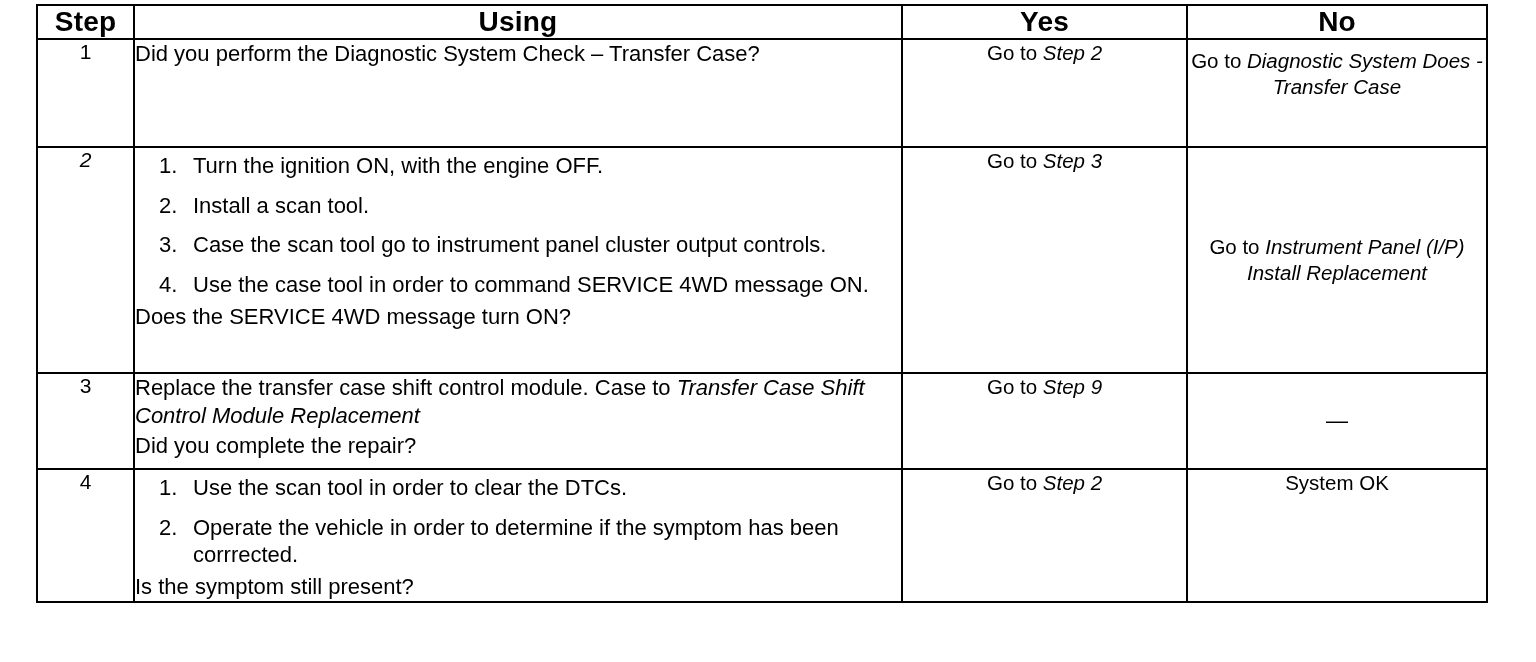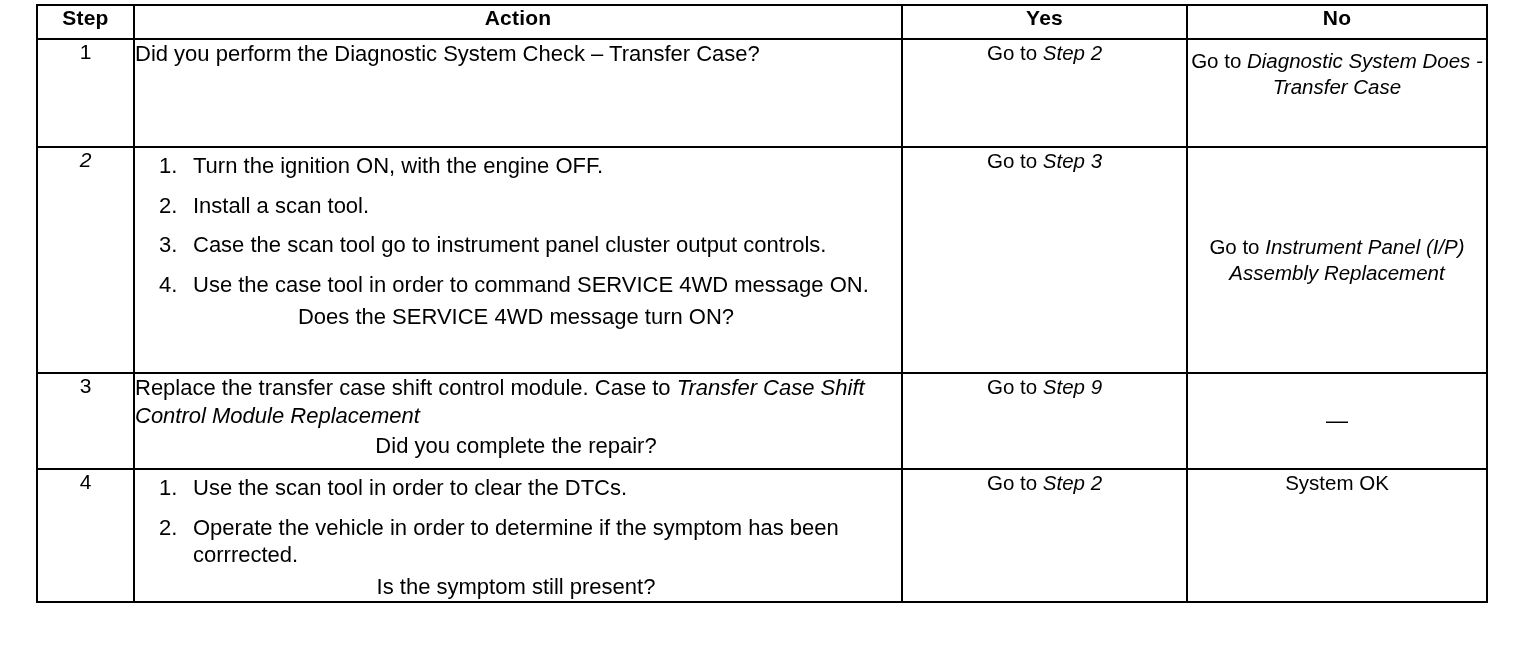--- a/index.html
+++ b/index.html
@@ -45,21 +45,21 @@
   col.c-action { width: 768px; }
   col.c-yes    { width: 285px; }
   col.c-no     { width: 300px; }
 
   
   .hdr-cell {
     height: 32px;
     text-align: center;
     vertical-align: middle;
     font-weight: bold;
-    font-size: 21px;
+    font-size: 28px;
     letter-spacing: 0.2px;
   }
   .hdr-step   { }
   .hdr-action { }
   .hdr-yes    { }
   .hdr-no     { }
 
   
   .schem-cell {
     height: 32px;
@@ -84,21 +84,20 @@
     font-size: 22px;
     line-height: 1.28;
     vertical-align: top;
   }
 
   .action-lead {
     margin: 0 0 2px 0;
   }
   .action-tail {
     margin: 2px 4px 0 0;
-    text-align: center;
   }
   .em { font-style: italic; }
 
   ol.steps {
     margin: 4px 0 4px 0;
     padding: 0 0 0 0;
     list-style: none;
   }
   ol.steps li {
     position: relative;
@@ -147,21 +146,21 @@
   <table class="diag-table">
     <colgroup>
       <col class="c-step">
       <col class="c-action">
       <col class="c-yes">
       <col class="c-no">
     </colgroup>
     <thead>
       <tr>
         <th class="hdr-cell hdr-step">Step</th>
-        <th class="hdr-cell hdr-action">Action</th>
+        <th class="hdr-cell hdr-action">Using</th>
         <th class="hdr-cell hdr-yes">Yes</th>
         <th class="hdr-cell hdr-no">No</th>
       </tr>
     </thead>
     <tbody>
 
 
       <tr class="rowh-1">
         <td class="step-cell">1</td>
         <td class="action-cell">
@@ -183,21 +182,21 @@
             <li><span class="num">2.</span><span>Install a scan tool.</span></li>
             <li><span class="num">3.</span><span>Case the scan tool go to instrument panel cluster output controls.</span></li>
             <li><span class="num">4.</span><span>Use the case tool in order to command SERVICE 4WD message ON.</span></li>
           </ol>
           <p class="action-tail">Does the SERVICE 4WD message turn ON?</p>
         </td>
         <td class="yn-cell">
           <span>Go to </span><span class="em">Step 3</span>
         </td>
         <td class="yn-cell mid">
-          <span>Go to </span><span class="em">Instrument Panel (I/P) Assembly Replacement</span>
+          <span>Go to </span><span class="em">Instrument Panel (I/P) Install Replacement</span>
         </td>
       </tr>
 
       <tr class="rowh-3">
         <td class="step-cell">3</td>
         <td class="action-cell">
           <p class="action-lead"><span>Replace the transfer case shift control module. Case to </span><span class="em">Transfer Case Shift Control Module Replacement</span></p>
           <p class="action-tail">Did you complete the repair?</p>
         </td>
         <td class="yn-cell">

